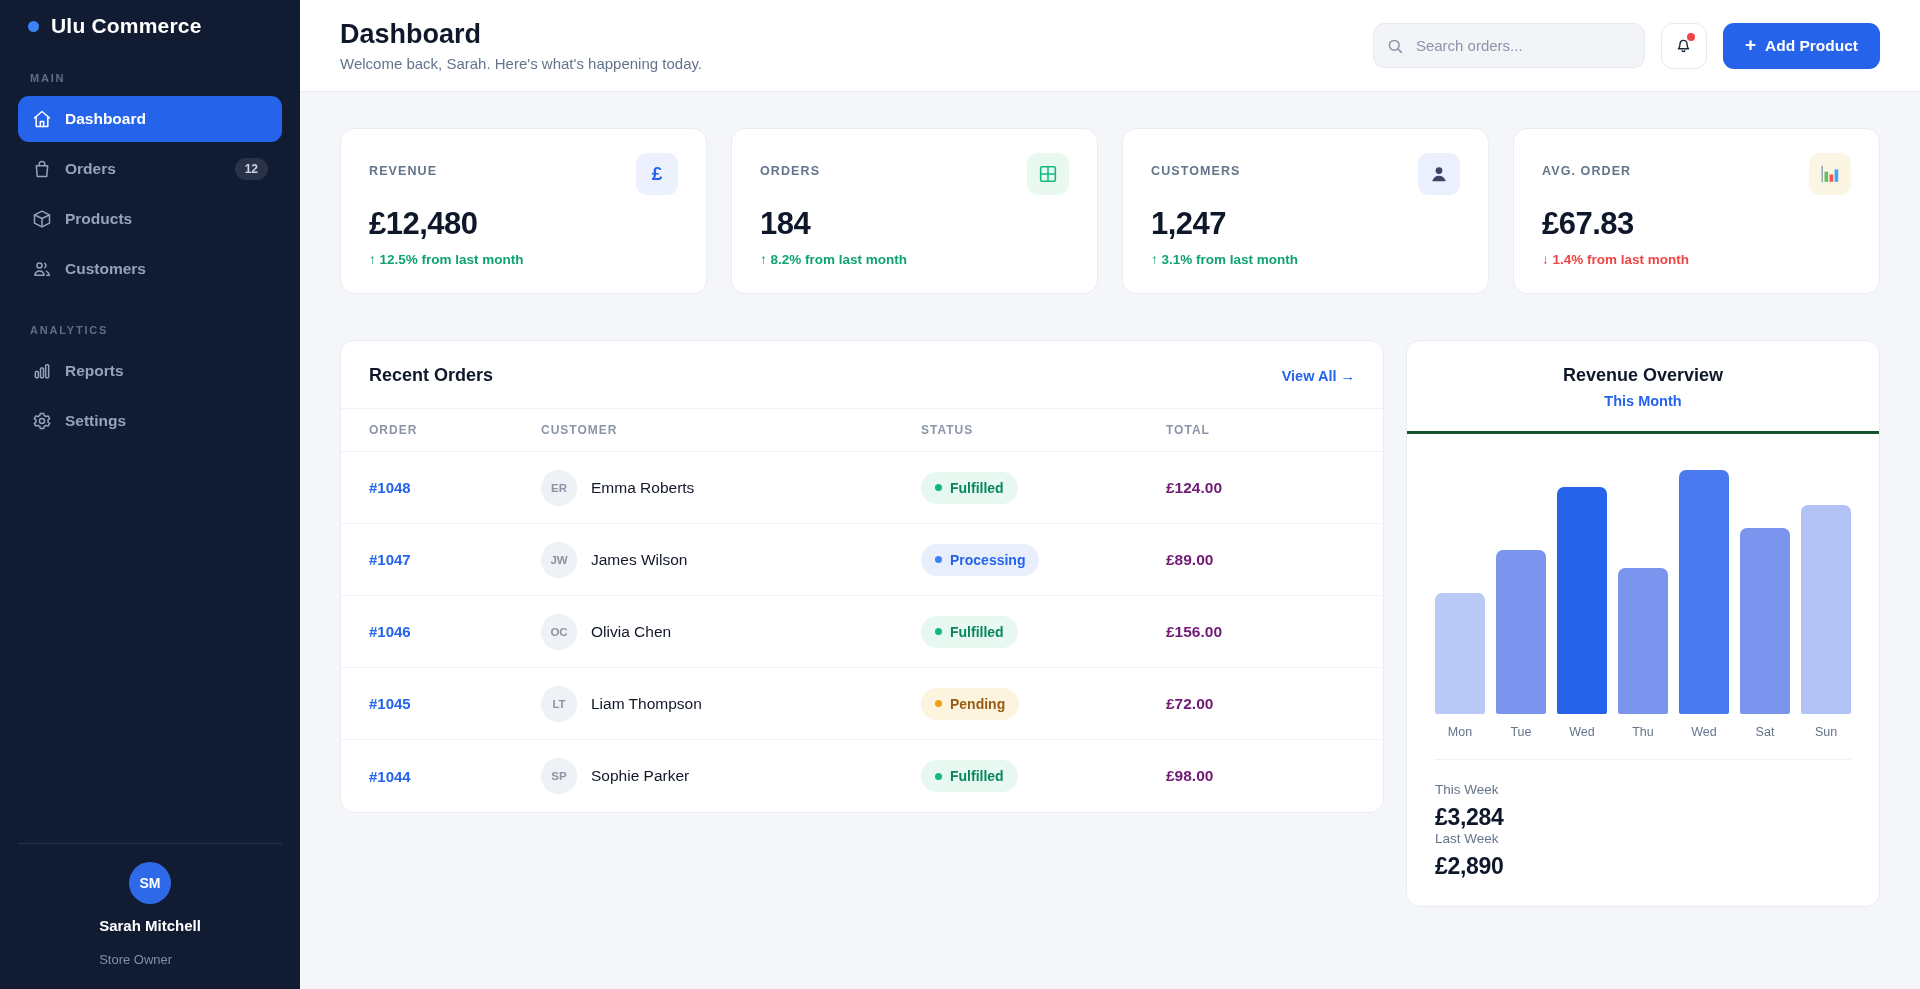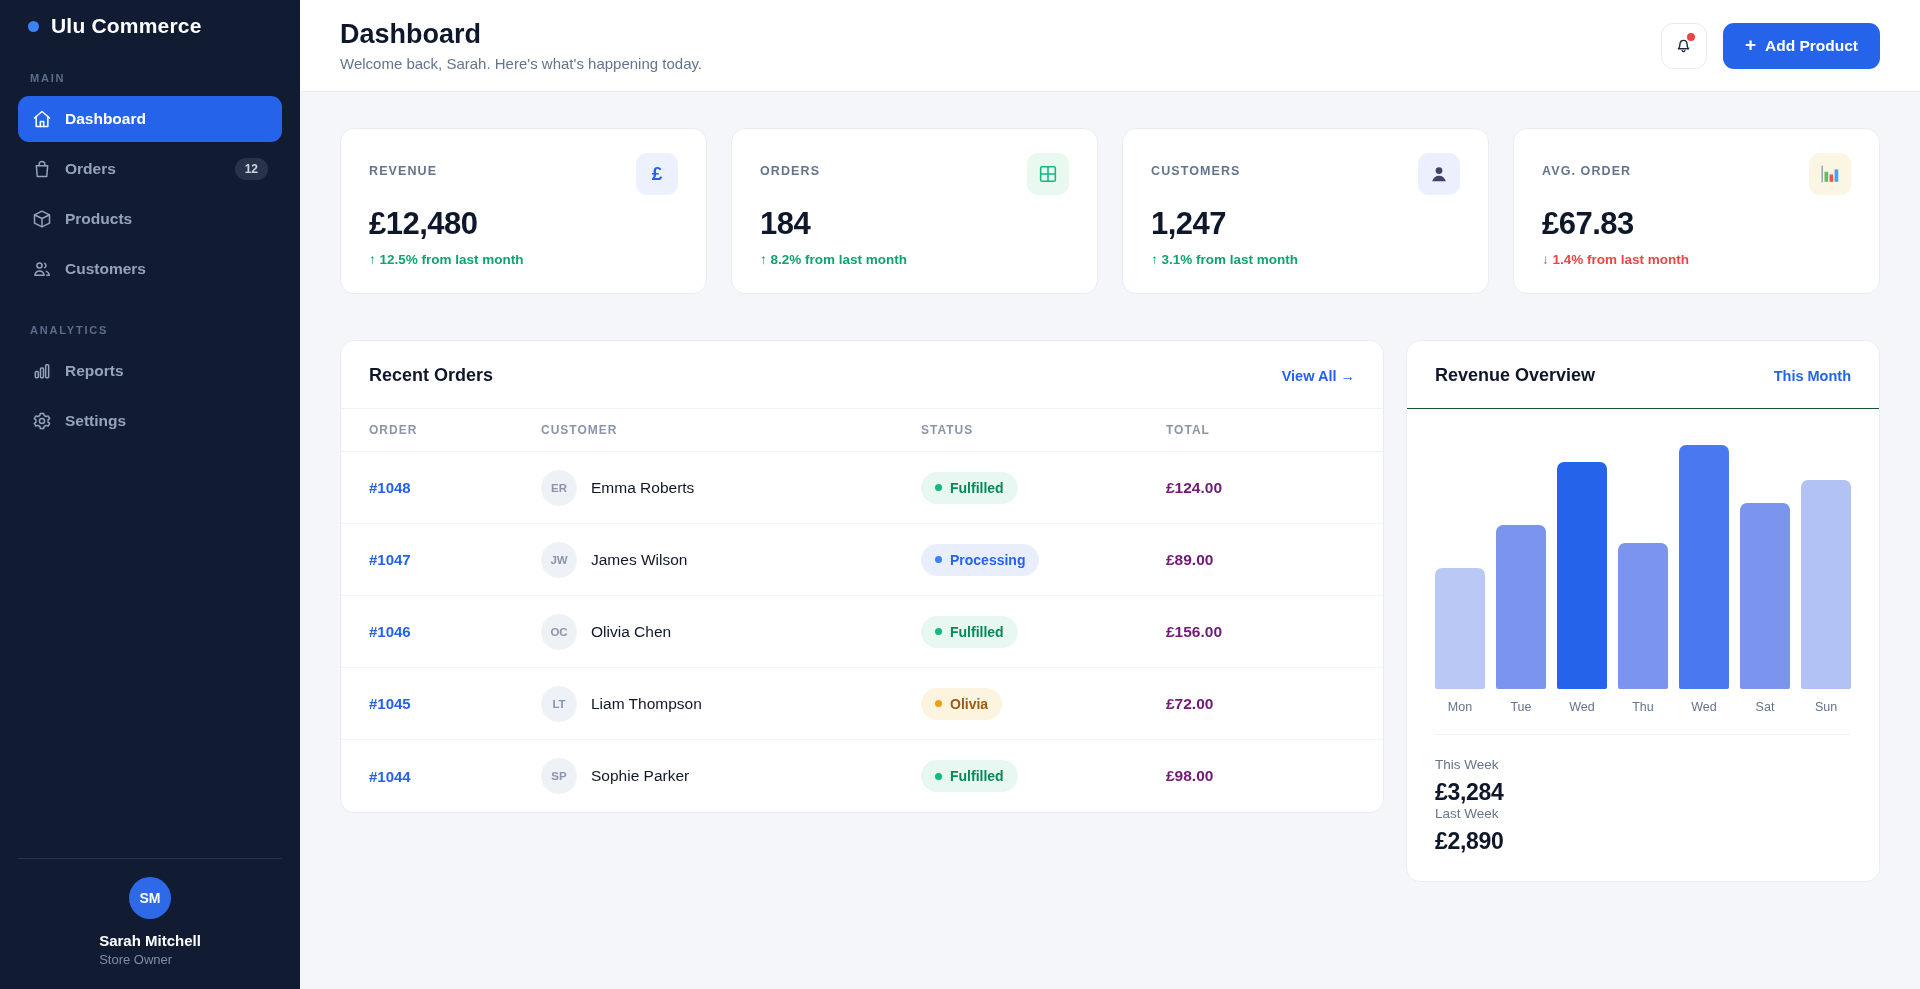--- a/index.html
+++ b/index.html
@@ -35,21 +35,21 @@
   }
   .sidebar-user {
     margin-top:auto; border-top:1px solid rgba(148,163,184,.18);
     padding:18px 6px 0; display:flex; gap:13px; align-items:center; cursor:pointer;flex-direction:column;
   }
   .user-avatar {
     width:42px; height:42px; border-radius:50%; background:#2e6ae8; color:#fff;
     font-weight:700; font-size:14px; display:flex; align-items:center; justify-content:center;
   }
   .user-name { color:#fff; font-size:15px; font-weight:700; }
-  .user-role { color:#7f8da6; font-size:13px; margin-top:3px; }
+  .user-role { color:#7f8da6; font-size:13px; margin-top:18px; }
 
   
   .main { flex:1; display:flex; flex-direction:column; min-width:0; }
   .header {
     background:#fff; border-bottom:1px solid #e9edf3;
     padding:19px 40px; display:flex; align-items:center;
   }
   .page-title { font-size:27px; font-weight:800; color:#0f172a; margin:0 0 5px; }
   .page-subtitle { font-size:15px; color:#64748b; }
   .header-right { margin-left:auto; display:flex; gap:16px; align-items:center; }
@@ -120,21 +120,21 @@
     display:inline-flex; align-items:center; gap:8px; padding:8px 14px;
     border-radius:999px; font-size:14px; font-weight:600; width:fit-content;
   }
   .badge .dot { width:7px; height:7px; border-radius:50%; }
   .st-fulfilled  { background:#e7f8f0; color:#08875d; } .st-fulfilled .dot  { background:#10b981; }
   .st-processing { background:#e9eefc; color:#2563eb; } .st-processing .dot { background:#3b82f6; }
   .st-pending    { background:#fdf4df; color:#9a5b13; } .st-pending .dot    { background:#f59e0b; }
   .total-cell { font-size:15.5px; color:#701a75; font-weight:700; }
 
   
-  .rev-head { border-bottom:1px solid #14532d; }
+  .rev-head { border-bottom:3px solid #14532d;flex-direction:column; }
   .chart-wrap { padding:28px 28px 0; }
   .bars { display:flex; align-items:flex-end; gap:11px; height:252px; }
   .bar { flex:1; border-radius:7px 7px 2px 2px; }
   .bar-labels { display:flex; gap:11px; padding:11px 0 2px; }
   .bar-label { flex:1; text-align:center; font-size:12.5px; color:#64748b; }
   .rev-summary {
     display:grid; grid-template-columns:1fr;
     margin:18px 28px 26px; padding-top:22px; border-top:1px solid #eef1f5;
   }
   .sum-label { font-size:13.5px; color:#64748b; margin-bottom:7px; }
@@ -229,20 +229,29 @@
 </aside>
 
 <div class="main">
 
   <header class="header">
     <div class="header-left">
       <h1 class="page-title">Dashboard</h1>
       <div class="page-subtitle">Welcome back, Sarah. Here's what's happening today.</div>
     </div>
     <div class="header-right">
+      <div class="search-box">
+        <span class="search-icon">
+          <svg width="18" height="18" viewBox="0 0 24 24" fill="none" stroke="#8b95a7" stroke-width="2" stroke-linecap="round">
+              <circle cx="11" cy="11" r="6.5"></circle>
+              <path d="m16.2 16.2 4.3 4.3"></path>
+            </svg>
+        </span>
+        <input class="search-input" type="text" placeholder="Search orders..." style="">
+      </div>
       <button class="bell-btn">
         <span style="display:flex">
           <svg width="19" height="19" viewBox="0 0 24 24" fill="none" stroke="#1f2937" stroke-width="1.8" stroke-linejoin="round" stroke-linecap="round">
               <path d="M18.4 16H5.6c1.3-1.5 1.9-2.8 1.9-5.4C7.5 7.5 9.3 5.5 12 5.5s4.5 2 4.5 5.1c0 2.6.6 3.9 1.9 5.4z"></path>
               <path d="M10.4 18.6a1.7 1.7 0 0 0 3.2 0"></path>
             </svg>
         </span>
         <span class="bell-dot"></span>
       </button>
       <button class="add-btn">
@@ -366,21 +375,21 @@
   </div>
             <div class="trow">
     <span class="order-id">#1045</span>
     <span class="cust">
       <span class="cust-avatar">LT</span>
       <span class="cust-name">Liam Thompson</span>
     </span>
     <span>
       <span class="badge st-pending">
         <span class="dot"></span>
-        <span>Olivia</span>
+        <span>Pending</span>
       </span>
     </span>
     <span class="total-cell">£72.00</span>
   </div>
             <div class="trow">
     <span class="order-id">#1044</span>
     <span class="cust">
       <span class="cust-avatar">SP</span>
       <span class="cust-name">Sophie Parker</span>
     </span>

